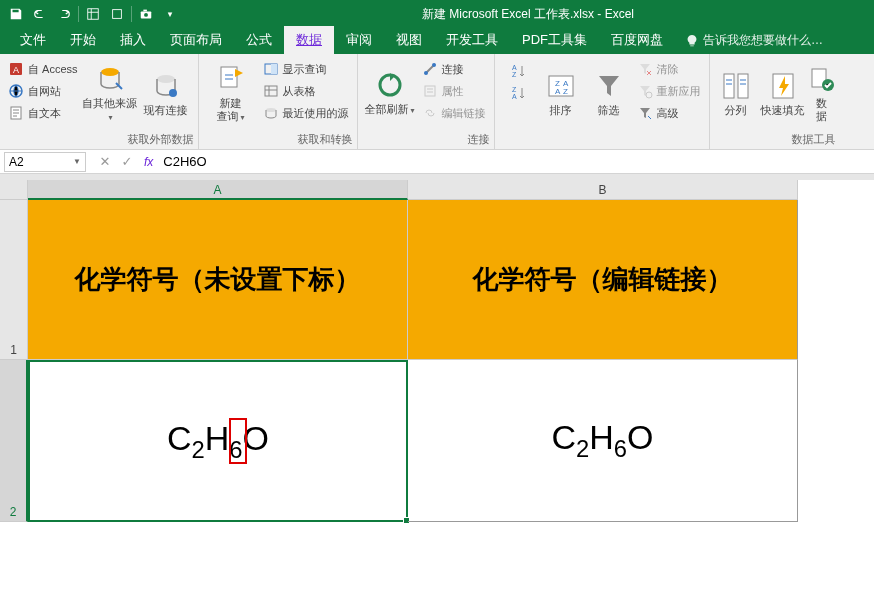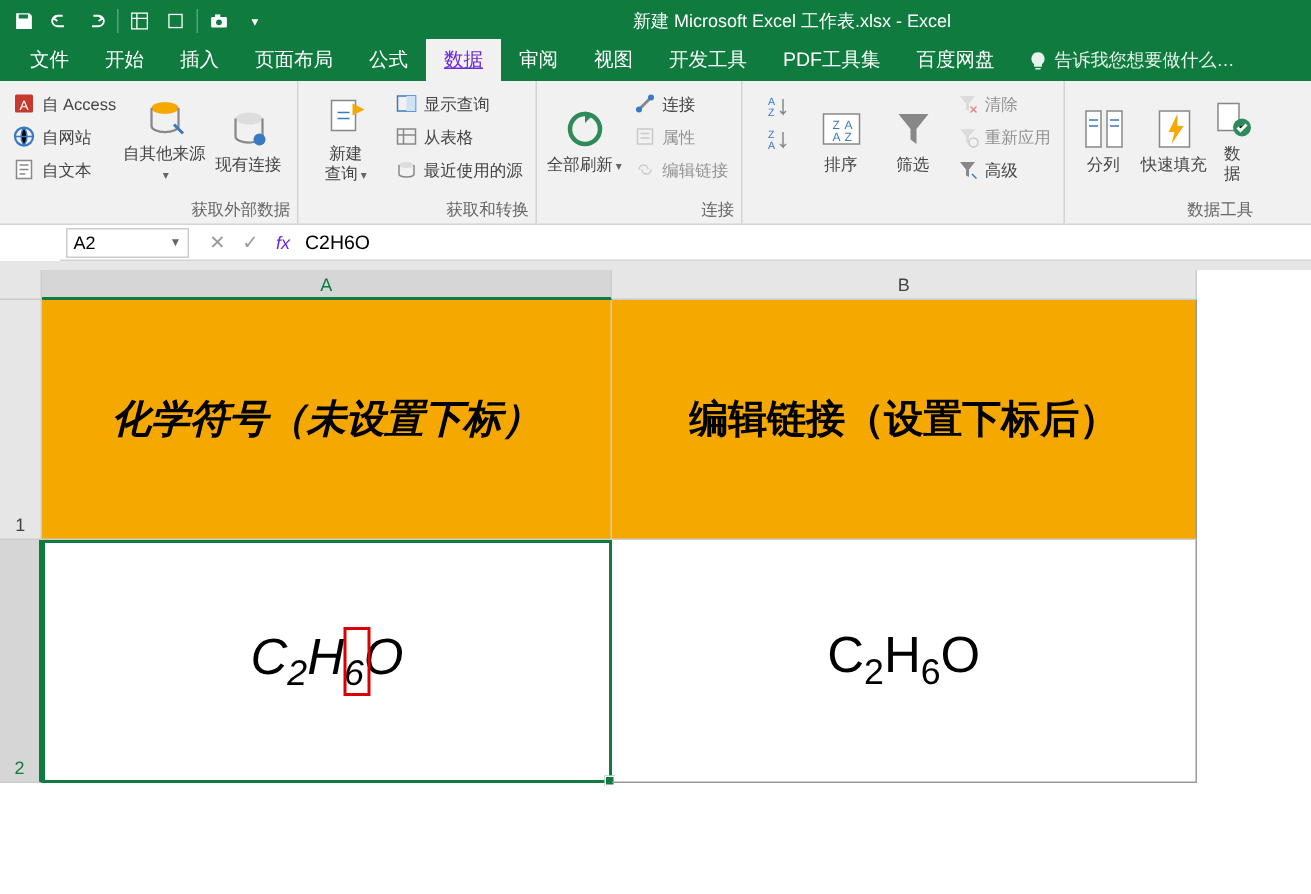--- a/index.html
+++ b/index.html
@@ -27,21 +27,21 @@
 .group-label { text-align:right; font-size:11px; color:#666; padding:2px 0; }
 .btn-lg { display:flex; flex-direction:column; align-items:center; justify-content:center; width:56px; height:74px; cursor:pointer; }
 .btn-lg .ic { width:32px; height:32px; display:flex; align-items:center; justify-content:center; }
 .btn-lg .lbl { font-size:11px; color:#444; text-align:center; line-height:13px; margin-top:2px; }
 .btn-sm { display:flex; align-items:center; gap:4px; padding:2px 4px; cursor:pointer; font-size:11px; color:#444; height:22px; }
 .btn-sm .ic { width:16px; height:16px; display:flex; align-items:center; justify-content:center; }
 .stack { display:flex; flex-direction:column; justify-content:flex-start; padding-top:2px; }
 .disabled { opacity:.55; }
 
 
-.fbar { height:24px; border-bottom:1px solid #d4d4d4; display:flex; align-items:center; background:#fff;margin-left:40px; }
+.fbar { height:24px; border-bottom:1px solid #d4d4d4; display:flex; align-items:center; background:#fff; }
 .namebox { width:82px; height:20px; border:1px solid #ccc; margin-left:4px; padding:0 4px; display:flex; align-items:center; justify-content:space-between; font-size:12px; }
 .namebox .dd { font-size:8px; color:#666; }
 .fbar-btns { display:flex; align-items:center; gap:0; margin-left:8px; }
 .fbar-btns span { width:22px; text-align:center; color:#999; cursor:pointer; font-size:13px; }
 .fxlabel { font-style:italic; color:#6d28d9; margin:0 6px; font-size:12px; }
 .fxinput { flex:1; border:none; outline:none; font-size:13px; padding-left:4px; }
 
 .gap { height:6px; background:#e6e6e6; }
 
 
@@ -49,21 +49,21 @@
 .colhdr { display:flex; height:20px; }
 .corner { width:28px; background:#e6e6e6; border-right:1px solid #ccc; border-bottom:1px solid #ccc; }
 .ch { background:#e6e6e6; border-right:1px solid #ccc; border-bottom:1px solid #ccc; text-align:center; font-size:12px; color:#444; line-height:20px; }
 .ch.A { width:380px; background:#d6d6d6; color:#0f7b3e; border-bottom:2px solid #0f7b3e; }
 .ch.B { width:390px; }
 
 .row { display:flex; }
 .rh { width:28px; background:#e6e6e6; border-right:1px solid #ccc; border-bottom:1px solid #ccc; display:flex; align-items:flex-end; justify-content:center; font-size:12px; color:#444; padding-bottom:2px; }
 .rh.sel { background:#d6d6d6; color:#0f7b3e; border-right:2px solid #0f7b3e; }
 .cell { border-right:1px solid #ccc; border-bottom:1px solid #ccc; display:flex; align-items:center; justify-content:center; font-family:"Times New Roman",serif; }
-.cell.A { width:380px;font-style:italic; }
+.cell.A { width:380px; }
 .cell.B { width:390px; }
 
 .r1 { height:160px; }
 .r1 .cell { background:#f5a900; font-family:"SimHei","Microsoft YaHei",sans-serif; font-size:26px; font-weight:bold; color:#000; }
 .r1 .cell.B { border-right:1px solid #999; }
 
 .r2 { height:162px; }
 .r2 .cell { font-size:34px; position:relative; }
 .r2 .cell.A { border:2px solid #0f7b3e; width:380px; }
 .r2 .cell.B { border-right:1px solid #999; border-bottom:1px solid #999; }
@@ -415,21 +415,21 @@
 
 <div class="sheet">
   <div class="colhdr">
     <div class="corner"></div>
     <div class="ch A">A</div>
     <div class="ch B">B</div>
   </div>
   <div class="row r1">
     <div class="rh">1</div>
     <div class="cell A">化学符号（未设置下标）</div>
-    <div class="cell B">编辑链接（设置下标后）</div>
+    <div class="cell B">化学符号（编辑链接）</div>
   </div>
   <div class="row r2">
     <div class="rh sel">2</div>
     <div class="cell A">
       <span class="formula-text">C<sub>2</sub>H<sub>6</sub>O</span>
       <div class="redbox" style="left:199px;top:56px"></div>
       <div class="sel-handle"></div>
     </div>
     <div class="cell B">
       <span class="formula-text">C<sub>2</sub>H<sub>6</sub>O</span>

